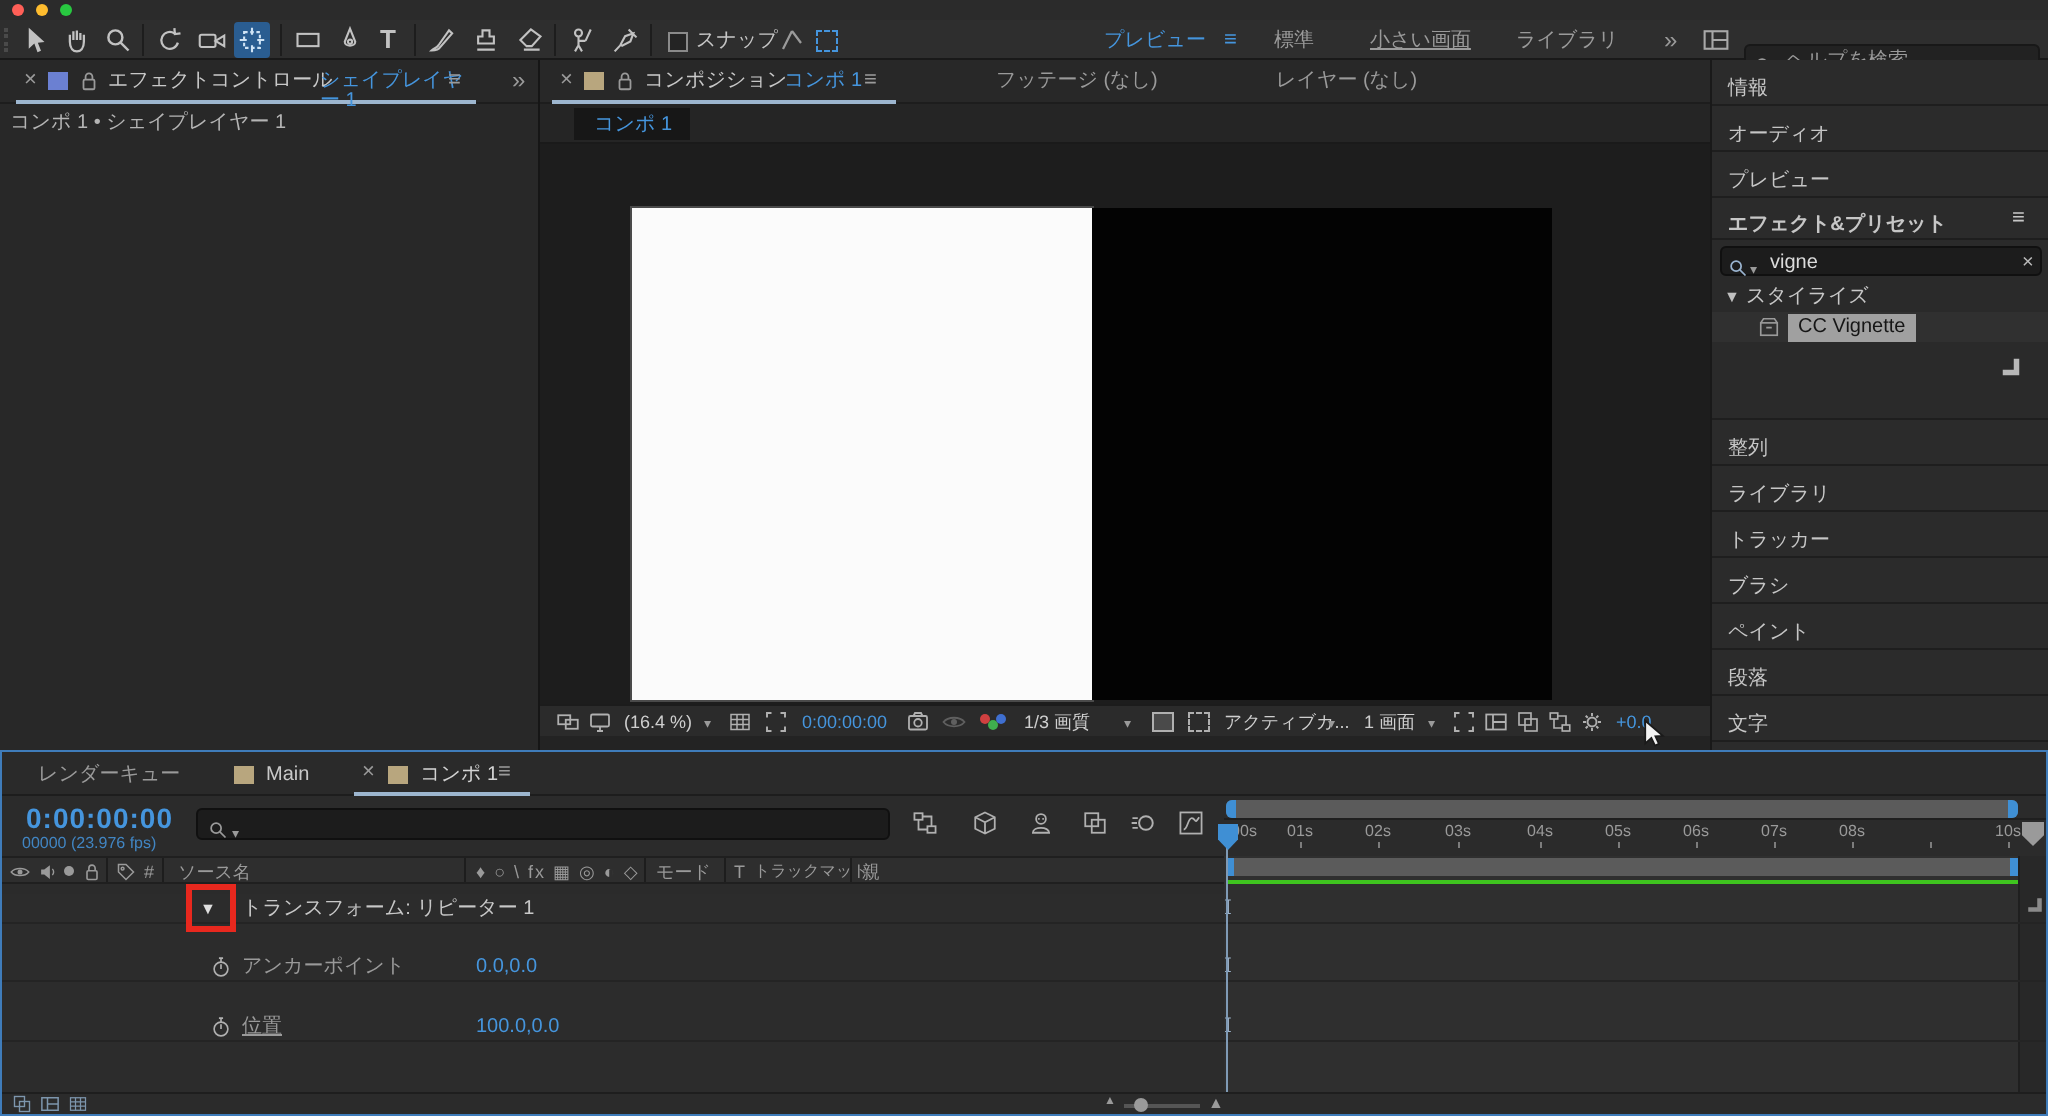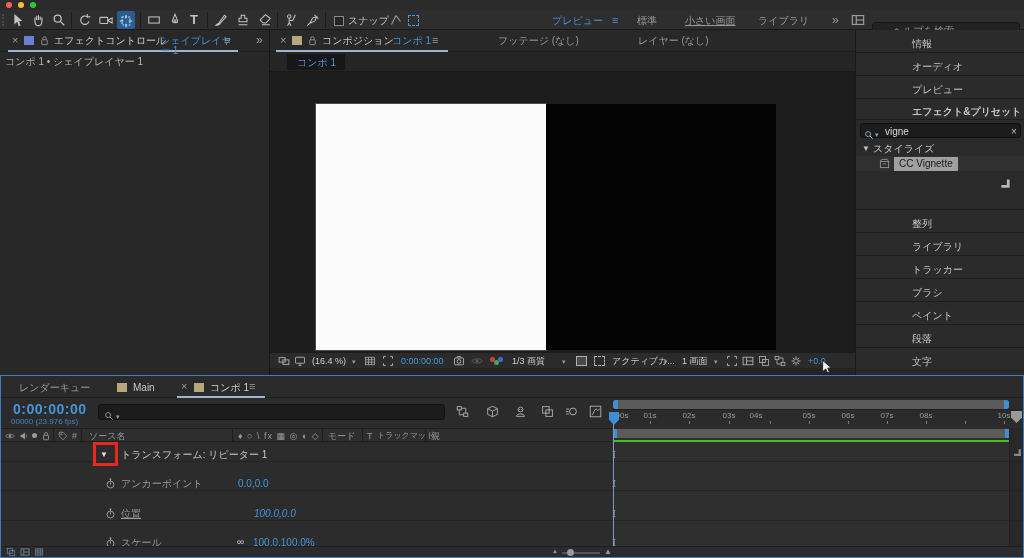--- a/index.html
+++ b/index.html
@@ -17,21 +17,21 @@
   .sep-v{width:1px;background:#1d1d1d;}
   .tab-underline{border-bottom:2px solid #9db6cf;}
   .dot{border-radius:50%;display:inline-block;}
   .tl-row{height:14.15px;position:relative;border-bottom:1px solid #242424;}
   .ibeam{position:absolute;left:607px;width:12px;text-align:center;
          font-family:"DejaVu Serif",serif;font-size:10px;color:#9db4cc;}
   .rtick{position:absolute;top:11px;width:1px;height:3px;background:#7d7d7d;}
   .rlabel{position:absolute;top:1px;transform:translateX(-50%);font-size:8px;color:#9a9a9a;}
   .sb-row{position:absolute;left:0;width:169px;height:23px;background:#2b2b2b;
           border-bottom:1px solid #1e1e1e;box-sizing:border-box;}
-  .sb-row span{position:absolute;left:8px;top:7px;font-size:10px;color:#c6c6c6;margin-left:48px;}
+  .sb-row span{position:absolute;left:8px;top:7px;font-size:10px;color:#c6c6c6;}
   .chip{background:#a0a0a0;color:#161616;font-size:10px;padding:1px 5px 2px 5px;}
   .field{background:#1c1c1c;border:1px solid #101010;border-radius:3px;box-sizing:border-box;}
 </style>
 </head>
 <body>
 
 <svg width="0" height="0" style="position:absolute">
   <defs>
     <g id="sy-cursor">
         <path d="M5 1 L5 13 L8.2 10 L10 15 L12 14.2 L10.2 9.5 L14 9.2 Z" fill="currentColor"></path>
@@ -457,21 +457,21 @@
       <div class="abs" style="left:1px;top:2px;width:396px;height:9px;background:#5b5b5b;border-radius:3px;">
         <div class="abs" style="left:0;top:0;width:5px;height:9px;background:#3f8fd4;border-radius:3px 0 0 3px;"></div>
         <div class="abs" style="left:391px;top:0;width:5px;height:9px;background:#3f8fd4;border-radius:0 3px 3px 0;"></div>
       </div>
 
       <div class="abs" style="left:0;top:11px;width:411px;height:19px;border-top:1px solid #1f1f1f;">
         <span class="rlabel" style="left:10px;">00s</span>
         <span class="rlabel" style="left:38px;">01s</span>
         <span class="rlabel" style="left:77px;">02s</span>
         <span class="rlabel" style="left:117px;">03s</span>
-        <span class="rlabel" style="left:144px;text-align:right;">04s</span>
+        <span class="rlabel" style="left:158px;text-align:right;">04s</span>
         <span class="rlabel" style="left:197px;">05s</span>
         <span class="rlabel" style="left:236px;">06s</span>
         <span class="rlabel" style="left:275px;">07s</span>
         <span class="rlabel" style="left:314px;">08s</span>
         <span class="rlabel" style="left:356px;margin-top:45px;">09s</span>
         <span class="rlabel" style="left:392px;">10s</span>
         <span class="rtick" style="left:38px;"></span>
         <span class="rtick" style="left:77px;"></span>
         <span class="rtick" style="left:117px;"></span>
         <span class="rtick" style="left:158px;"></span>
@@ -543,33 +543,24 @@
         <span class="txt10 dim" style="position:absolute;left:120px;top:3px;">アンカーポイント</span>
         <span class="txt10 blue" style="position:absolute;left:237px;top:3px;">0.0,0.0</span>
         <span class="ibeam" style="top:2px;">I</span>
       </div>
 
       <div class="tl-row abs" style="left:0;top:28.3px;width:1022px;">
         <svg class="icon" style="position:absolute;left:104px;top:2px;color:#b0b0b0" width="11" height="11" viewBox="0 0 16 16">
             <use href="#sy-stopwatch"></use>
           </svg>
         <span class="txt10 dim" style="position:absolute;left:120px;top:3px;text-decoration:underline;">位置</span>
-        <span class="txt10 blue" style="position:absolute;left:253px;top:3px;font-style:italic;">100.0,0.0</span>
+        <span class="txt10 blue" style="position:absolute;left:237px;top:3px;">100.0,0.0</span>
         <span class="ibeam" style="top:2px;">I</span>
       </div>
 
-      <div class="tl-row abs" style="left:0;top:42.45px;width:1022px;">
-        <svg class="icon" style="position:absolute;left:104px;top:2px;color:#b0b0b0" width="11" height="11" viewBox="0 0 16 16">
-            <use href="#sy-stopwatch"></use>
-          </svg>
-        <span class="txt10 dim" style="position:absolute;left:120px;top:3px;">スケール</span>
-        <span class="txt10" style="position:absolute;left:236px;top:2px;color:#c6c6c6;">∞</span>
-        <span class="txt10 blue" style="position:absolute;left:252px;top:3px;">100.0,100.0%</span>
-        <span class="ibeam" style="top:2px;">I</span>
-      </div>
 
     </div>
 
     <div class="abs" style="left:612px;top:36px;width:1px;height:134px;background:#7f9ab5;z-index:5;"></div>
     <div class="abs" style="left:608px;top:36px;width:10px;height:13px;background:#3f8fd4;clip-path:polygon(0 0,100% 0,100% 60%,50% 100%,0 60%);z-index:6;"></div>
 
     <div class="abs" style="left:92px;top:66px;width:25px;height:24px;border:3px solid #e8281e;box-sizing:border-box;z-index:10;"></div>
 
     <div class="abs" style="left:0;top:170px;width:1022px;height:11px;background:#2b2b2b;border-top:1px solid #1e1e1e;box-sizing:border-box;">
       <svg class="icon" style="position:absolute;left:5px;top:0px;color:#7d96ad" width="10" height="10" viewBox="0 0 16 16">

